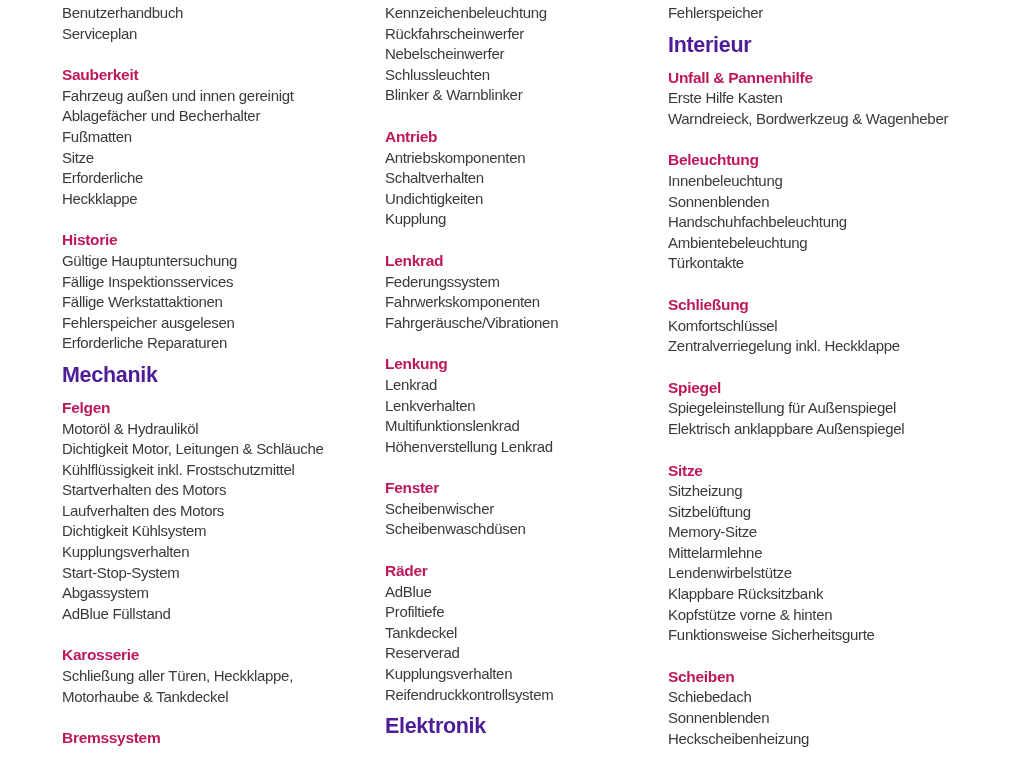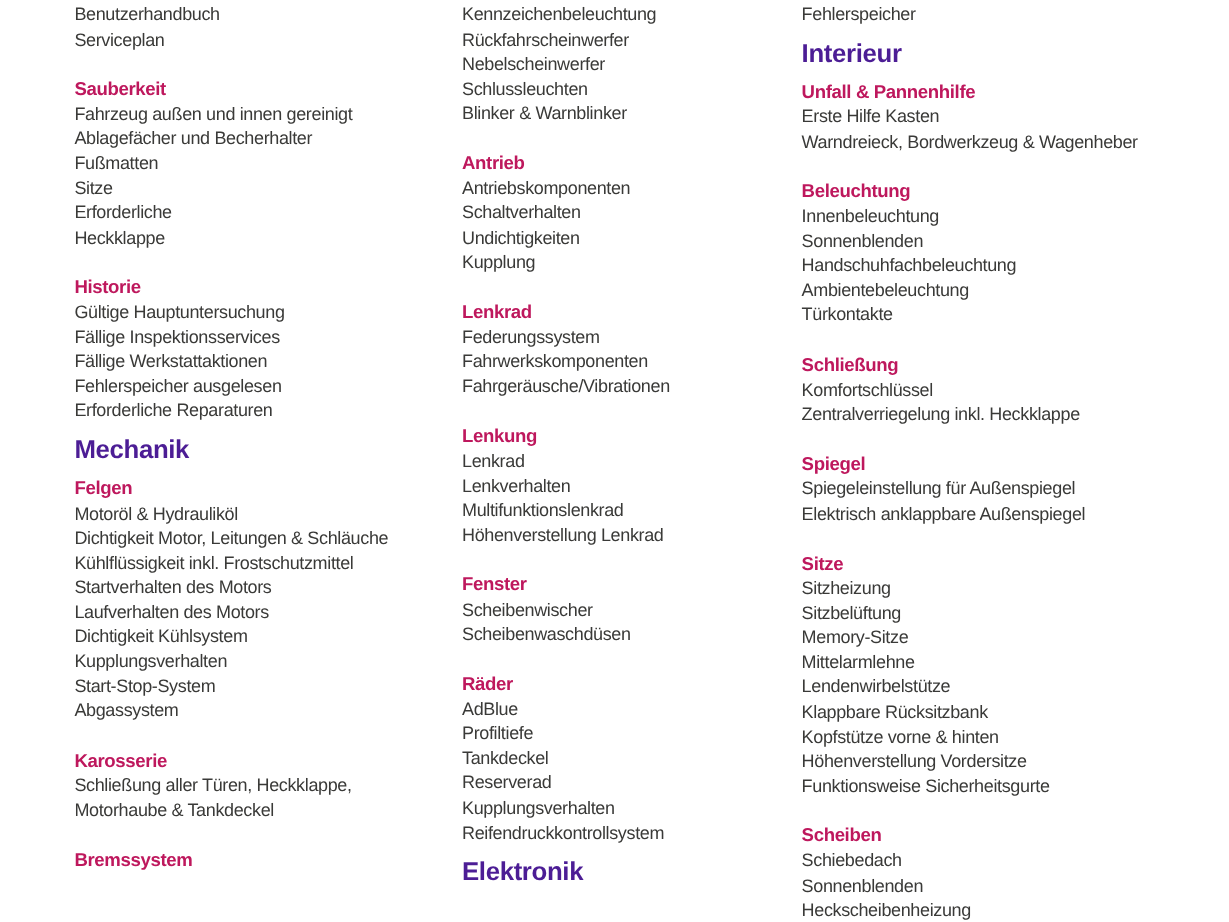--- a/index.html
+++ b/index.html
@@ -81,20 +81,21 @@
       <div class="sub">Felgen</div>
       <div class="item">Motoröl &amp; Hydrauliköl</div>
       <div class="item">Dichtigkeit Motor, Leitungen &amp; Schläuche</div>
       <div class="item">Kühlflüssigkeit inkl. Frostschutzmittel</div>
       <div class="item">Startverhalten des Motors</div>
       <div class="item">Laufverhalten des Motors</div>
       <div class="item">Dichtigkeit Kühlsystem</div>
       <div class="item">Kupplungsverhalten</div>
       <div class="item">Start-Stop-System</div>
       <div class="item">Abgassystem</div>
+      <div class="item">AdBlue Füllstand</div>
       <div class="sub">Karosserie</div>
       <div class="item">Schließung aller Türen, Heckklappe,</div>
       <div class="item">Motorhaube &amp; Tankdeckel</div>
       <div class="sub">Bremssystem</div>
     </div>
   <div class="col col-2">
       <div class="item">Kennzeichenbeleuchtung</div>
       <div class="item">Rückfahrscheinwerfer</div>
       <div class="item">Nebelscheinwerfer</div>
       <div class="item">Schlussleuchten</div>
@@ -144,20 +145,19 @@
       <div class="item">Spiegeleinstellung für Außenspiegel</div>
       <div class="item">Elektrisch anklappbare Außenspiegel</div>
       <div class="sub">Sitze</div>
       <div class="item">Sitzheizung</div>
       <div class="item">Sitzbelüftung</div>
       <div class="item">Memory-Sitze</div>
       <div class="item">Mittelarmlehne</div>
       <div class="item">Lendenwirbelstütze</div>
       <div class="item">Klappbare Rücksitzbank</div>
       <div class="item">Kopfstütze vorne &amp; hinten</div>
-      <div class="item">Höhenverstellung Vordersitze</div>
       <div class="item">Funktionsweise Sicherheitsgurte</div>
       <div class="sub">Scheiben</div>
       <div class="item">Schiebedach</div>
       <div class="item">Sonnenblenden</div>
       <div class="item">Heckscheibenheizung</div>
     </div>
 </div>
 
 </body></html>

